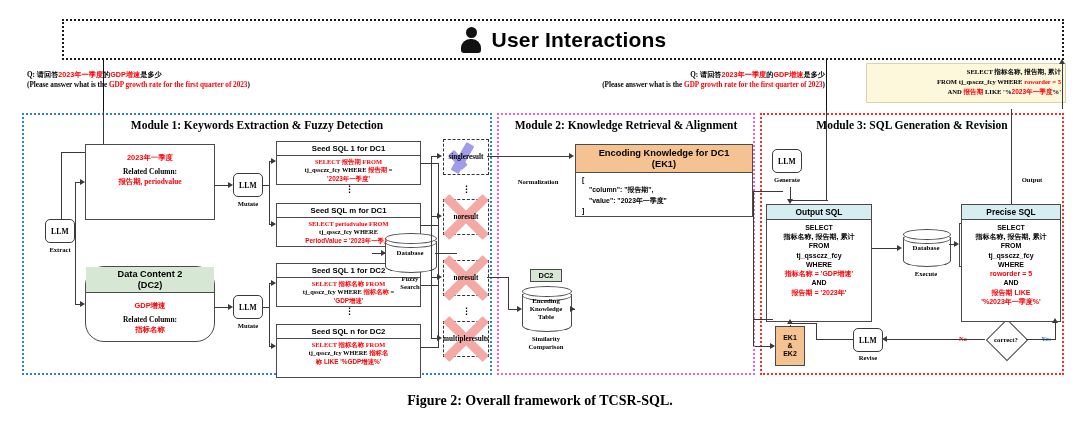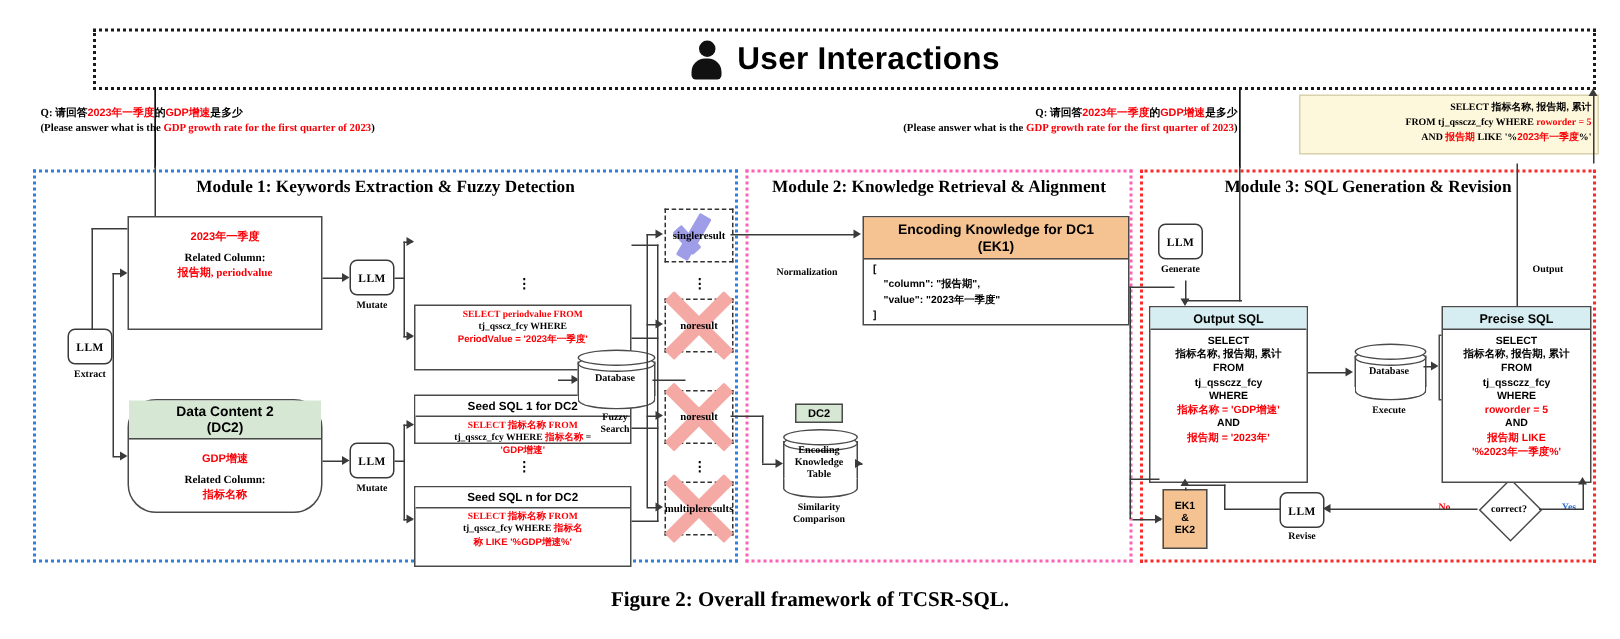--- a/index.html
+++ b/index.html
@@ -65,21 +65,21 @@
   #llm-rev{left:853px;top:327px;width:30px;height:24px;}
   #cap-rev{left:844px;top:353px;width:48px;}
 
   
   .seed{width:145px;}
   .seed .s-head{height:13px;background:#fff;border-bottom:1.1px solid #4a4a4a;font-size:7.8px;
      display:flex;align-items:center;justify-content:center;font-family:"Liberation Sans",sans-serif;font-weight:bold;}
   .seed .s-body{padding:2px 3px 3px;font-size:6.4px;font-weight:bold;line-height:1.3;text-align:center;}
   #seed1{left:276px;top:140px;height:44px;}
   #seed2{left:276px;top:202px;height:44px;}
-  #seed3{left:276px;top:262px;height:33px;}
+  #seed3{left:276px;top:262px;height:44px;}
   #seed4{left:276px;top:323px;height:54px;}
   .vdots{position:absolute;font-size:9px;font-weight:bold;letter-spacing:0;line-height:.55;text-align:center;}
   #dots1{left:345px;top:186px;}
   #dots2{left:345px;top:308px;}
   #dots3{left:462px;top:186px;}
   #dots4{left:462px;top:308px;}
 
   
   .cyl{position:absolute;}
   .cyl .cy-top{position:absolute;left:0;top:0;width:100%;height:9px;border:1.2px solid #4a4a4a;border-radius:50%;background:#fff;}
@@ -275,22 +275,31 @@
   <div class="abs ln lh" style="left:269px;top:223px;width:6px;"></div>
   <div class="abs arw arw-r" style="left:271px;top:220px;"></div>
 
   <div class="abs ln lh" style="left:263px;top:306px;width:7px;"></div>
   <div class="abs ln lv" style="left:269px;top:282px;height:64px;"></div>
   <div class="abs ln lh" style="left:269px;top:282px;width:6px;"></div>
   <div class="abs arw arw-r" style="left:271px;top:279px;"></div>
   <div class="abs ln lh" style="left:269px;top:345px;width:6px;"></div>
   <div class="abs arw arw-r" style="left:271px;top:342px;"></div>
 
+  <div class="abs box seed" id="seed1">
+    <div class="s-head">Seed SQL 1 for DC1</div>
+    <div class="s-body">
+      <div><span class="red">SELECT </span><span class="red mono-cn">报告期</span><span class="red"> FROM</span></div>
+      <div><span>tj_qssczz_fcy WHERE </span><span class="red mono-cn">报告期</span><span> =</span></div>
+      <div class="red mono-cn">'2023年一季度'</div>
+    </div>
+  </div>
 
   <div class="abs box seed" id="seed2">
+    <div class="s-head">Seed SQL m for DC1</div>
     <div class="s-body">
       <div><span class="red">SELECT </span><span class="red">periodvalue</span><span class="red"> FROM</span></div>
       <div><span>tj_qsscz_fcy WHERE</span></div>
       <div class="red mono-cn">PeriodValue = '2023年一季度'</div>
     </div>
   </div>
 
   <div class="abs box seed" id="seed3">
     <div class="s-head">Seed SQL 1 for DC2</div>
     <div class="s-body">

